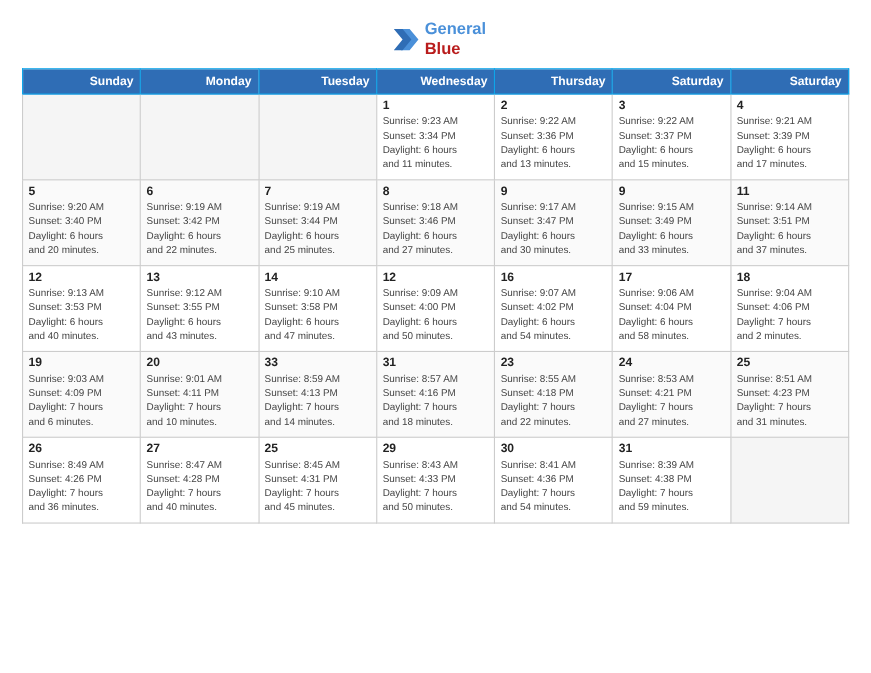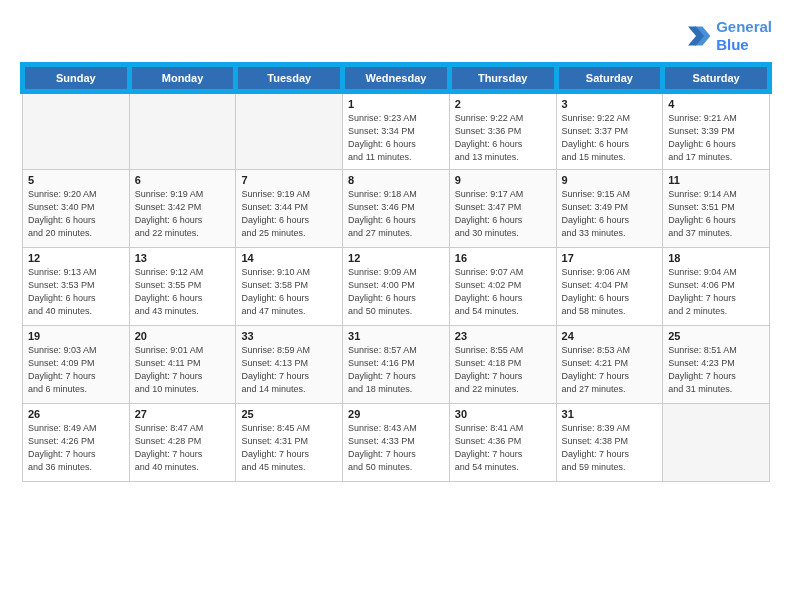--- a/index.html
+++ b/index.html
@@ -10,21 +10,21 @@
       background: #fff;
       overflow: hidden;
     }
     .page {
       width: 792px;
       height: 612px;
       padding: 18px 20px 12px 20px;
     }
     .header {
       display: flex;
-      justify-content: flex-end;
+      justify-content: center;
       align-items: flex-start;
       margin-bottom: 8px;
     }
     .logo {
       display: flex;
       align-items: center;
       gap: 4px;
     }
     .logo-text {
       font-size: 15px;
@@ -54,25 +54,25 @@
       margin-top: 2px;
     }
     .calendar {
       width: 100%;
       border-collapse: collapse;
       font-size: 9.5px;
     }
     .calendar th {
       background-color: #2f6db5;
       color: #fff;
-      text-align: center;
+      text-align: right;
       padding: 5px 6px;
       font-size: 11px;
       font-weight: bold;
-      border: 5px solid #0ea5e9;
+      border: 1px solid #0ea5e9;
     }
     .calendar td {
       border: 1px solid #ccc;
       vertical-align: top;
       padding: 4px 5px;
       width: calc(100% / 7);
       height: 78px;
       background: #fff;
     }
     .calendar td.empty {
@@ -99,21 +99,21 @@
 
 <div class="page">
   <div class="header">
     <div class="logo">
       <svg class="logo-icon" viewBox="0 0 40 40">
         <polygon points="28,8 38,20 28,32 18,32 28,20 18,8" fill="#4a90d9"></polygon>
         <polygon points="20,8 30,20 20,32 10,32 20,20 10,8" fill="#2f6db5"></polygon>
       </svg>
       <div class="logo-text">
         <div><span>General</span></div>
-        <div style="color:#3b82f6;">Blue</div>
+        <div style="color:#b91c1c;">Blue</div>
       </div>
     </div>
     <div class="title-block">
       <div class="month-title"></div>
       <div class="subtitle"></div>
     </div>
   </div>
 
   <table class="calendar">
     <thead>

